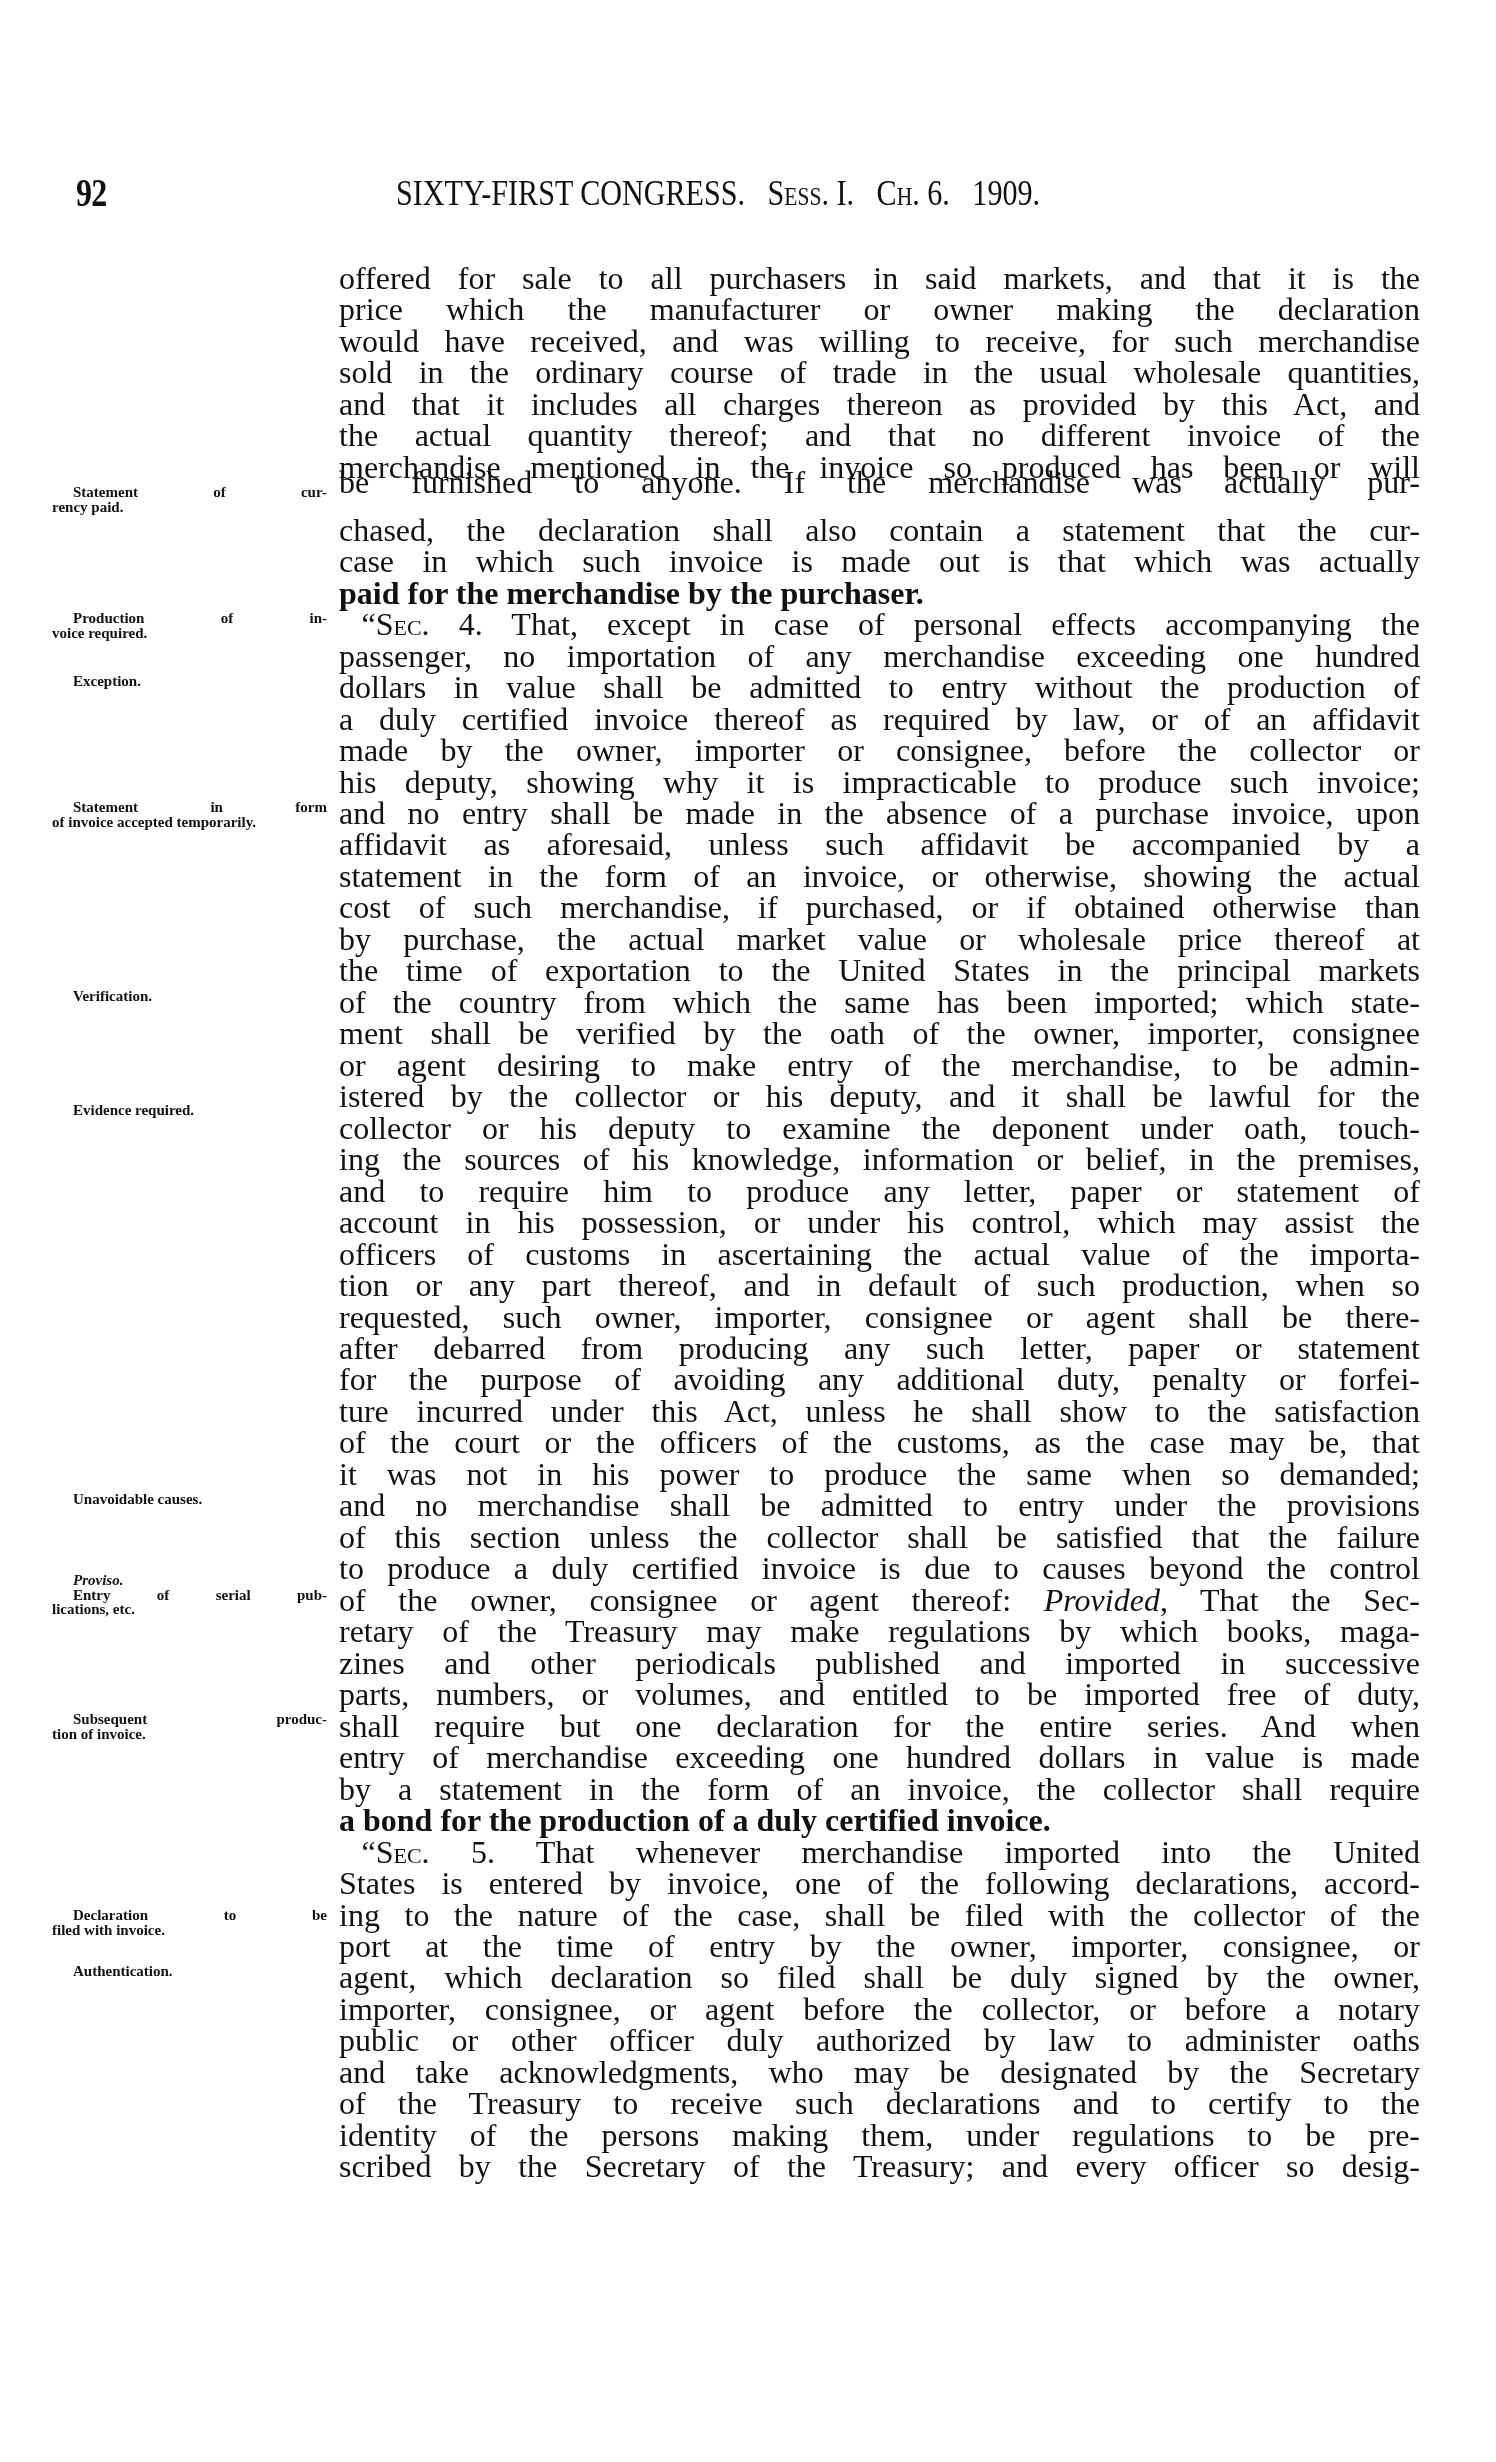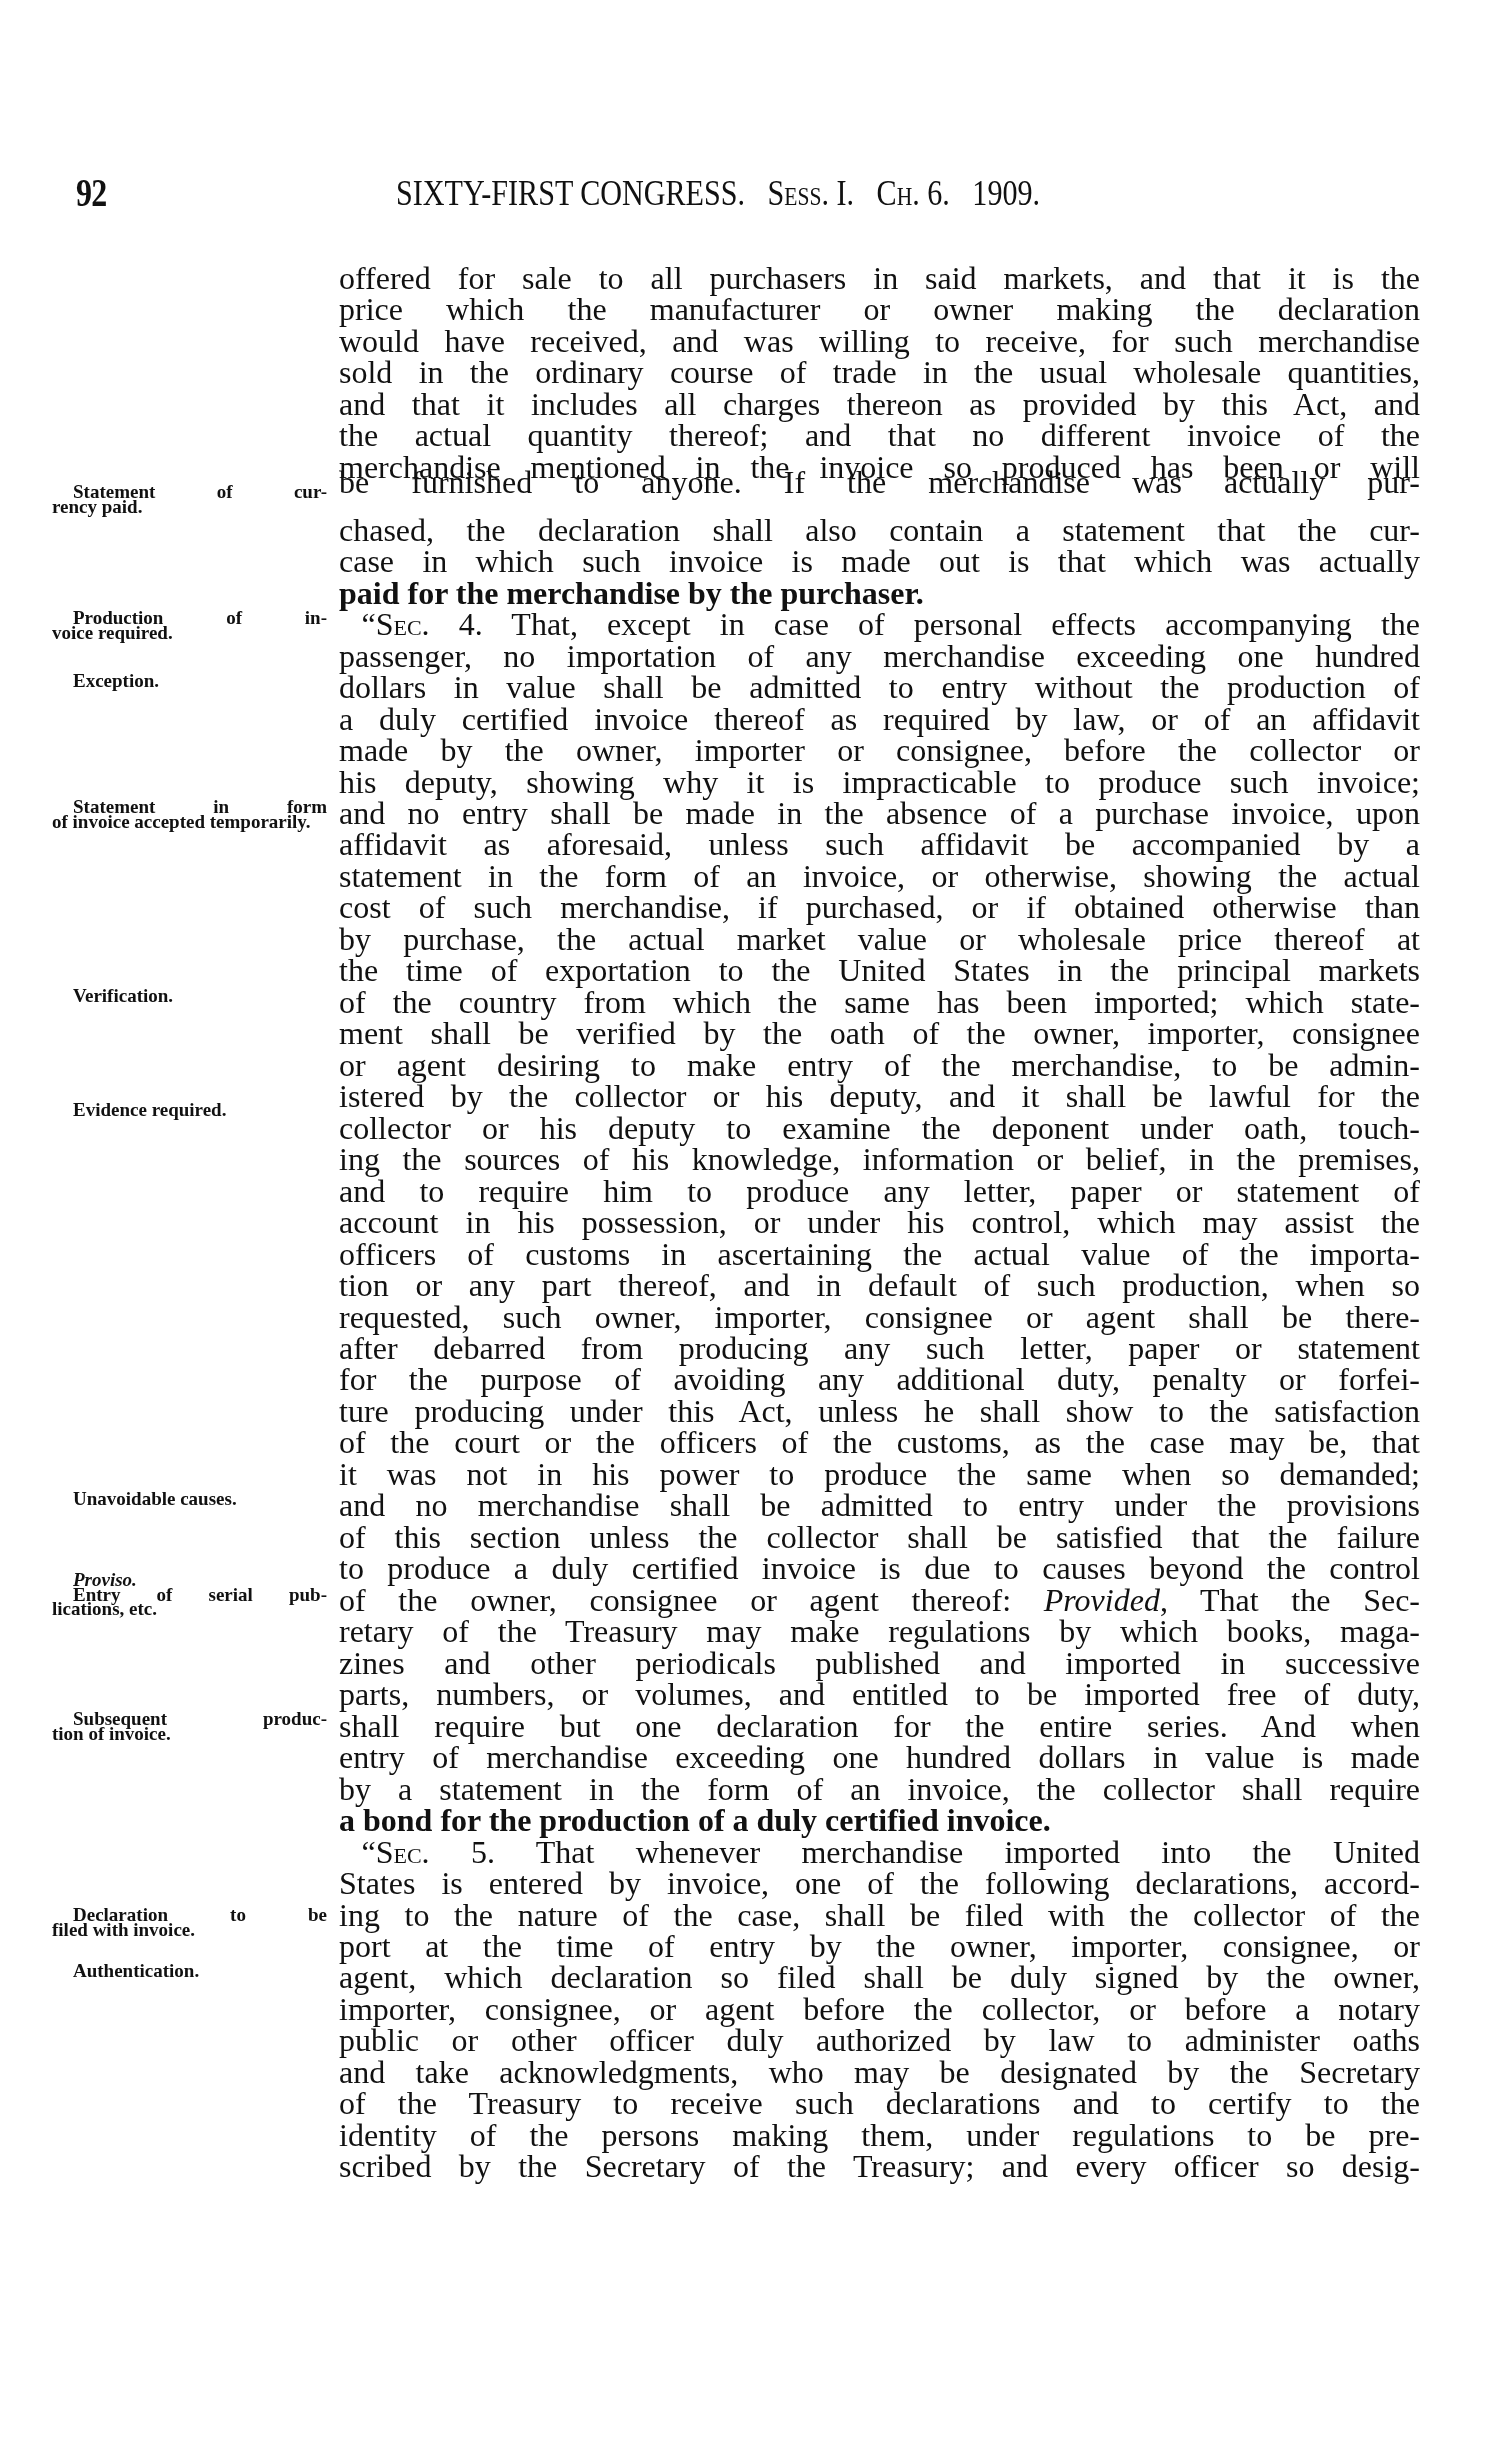--- a/index.html
+++ b/index.html
@@ -9,21 +9,21 @@
   .pageno { position: absolute; left: 76px; top: 0; font-size: 40px; font-weight: bold; letter-spacing: -0.9px; transform: scaleX(0.8); transform-origin: left; }
   .running { position: absolute; left: 396px; top: 5.2px; font-size: 35px; white-space: nowrap; transform: scaleX(0.86); transform-origin: left; }
   .running .sc { font-size: 26px; }
   .body { position: absolute; left: 339px; top: 263px; width: 1081px; }
   .line { position: absolute; left: 0; width: 1081px; height: 31px; font-family: "Liberation Serif", serif; font-size: 32px; line-height: 31px; white-space: nowrap; text-align: justify; text-align-last: justify; transform-origin: left top; }
   .line.last { text-align-last: left; font-weight: bold; }
   .line.indent { padding-left: 22.5px; box-sizing: border-box; }
   .line i { font-style: italic; }
   .sc { font-variant: small-caps; }
   .notes { position: absolute; left: 52px; top: 263px; width: 275px; }
-  .note { position: absolute; left: 0; width: 275px; font-family: "Liberation Serif", serif; font-weight: bold; font-size: 19px; line-height: 14.7px; text-align: justify; text-align-last: left; }
+  .note { position: absolute; left: 0; width: 275px; font-family: "Liberation Serif", serif; font-weight: bold; font-size: 15px; line-height: 14.7px; text-align: justify; text-align-last: left; }
   .note .first { display: block; text-indent: 21px; text-align: justify; text-align-last: justify; }
   .note.single { text-indent: 21px; }
   .note i { font-style: italic; }
 </style>
 </head>
 <body>
 
 <div class="page">
 
   <div class="hdr">
@@ -80,21 +80,21 @@
       <div class="line" style="top: 818px;">istered by the collector or his deputy, and it shall be lawful for the</div>
       <div class="line" style="top: 850px;">collector or his deputy to examine the deponent under oath, touch-</div>
       <div class="line" style="top: 881px;">ing the sources of his knowledge, information or belief, in the premises,</div>
       <div class="line" style="top: 913px;">and to require him to produce any letter, paper or statement of</div>
       <div class="line" style="top: 944px;">account in his possession, or under his control, which may assist the</div>
       <div class="line" style="top: 976px;">officers of customs in ascertaining the actual value of the importa-</div>
       <div class="line" style="top: 1007px;">tion or any part thereof, and in default of such production, when so</div>
       <div class="line" style="top: 1039px;">requested, such owner, importer, consignee or agent shall be there-</div>
       <div class="line" style="top: 1070px;">after debarred from producing any such letter, paper or statement</div>
       <div class="line" style="top: 1101px;">for the purpose of avoiding any additional duty, penalty or forfei-</div>
-      <div class="line" style="top: 1133px;">ture producing under this Act, unless he shall show to the satisfaction</div>
+      <div class="line" style="top: 1133px;">ture incurred under this Act, unless he shall show to the satisfaction</div>
       <div class="line" style="top: 1164px;">of the court or the officers of the customs, as the case may be, that</div>
       <div class="line" style="top: 1196px;">it was not in his power to produce the same when so demanded;</div>
       <div class="line" style="top: 1227px;">and no merchandise shall be admitted to entry under the provisions</div>
       <div class="line" style="top: 1259px;">of this section unless the collector shall be satisfied that the failure</div>
       <div class="line" style="top: 1290px;">to produce a duly certified invoice is due to causes beyond the control</div>
       <div class="line" style="top: 1322px;">of the owner, consignee or agent thereof: <i>Provided</i>, That the Sec-</div>
       <div class="line" style="top: 1353px;">retary of the Treasury may make regulations by which books, maga-</div>
       <div class="line" style="top: 1385px;">zines and other periodicals published and imported in successive</div>
       <div class="line" style="top: 1416px;">parts, numbers, or volumes, and entitled to be imported free of duty,</div>
       <div class="line" style="top: 1448px;">shall require but one declaration for the entire series. And when</div>

